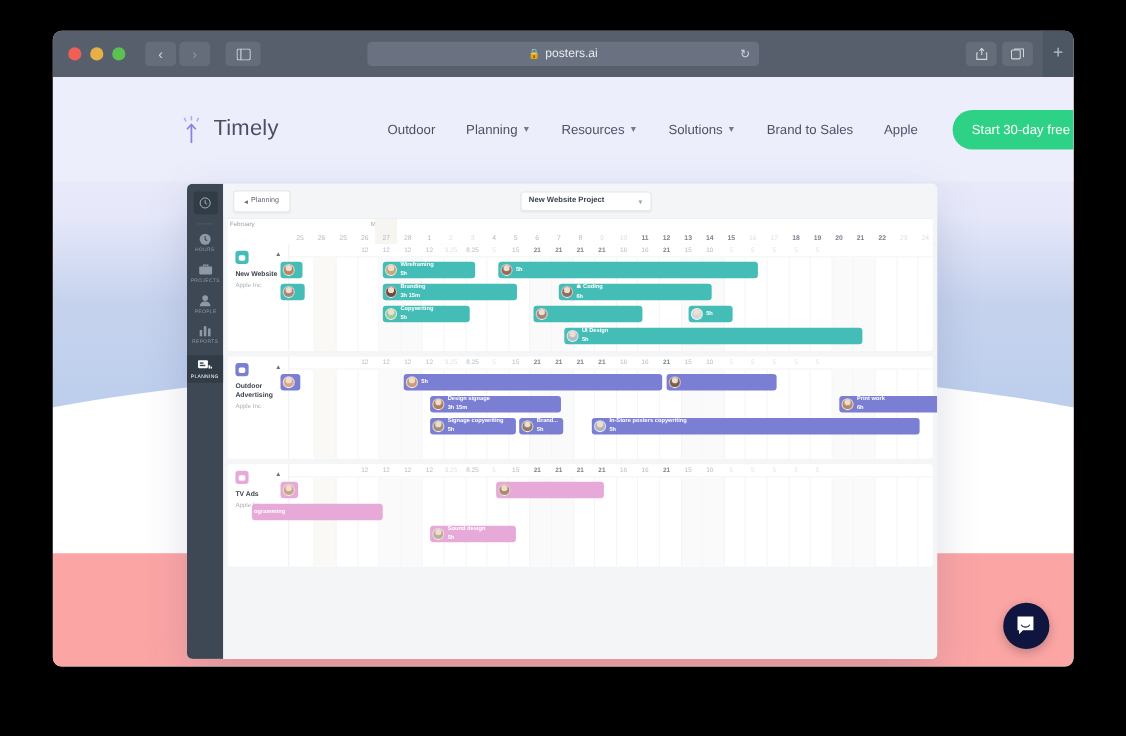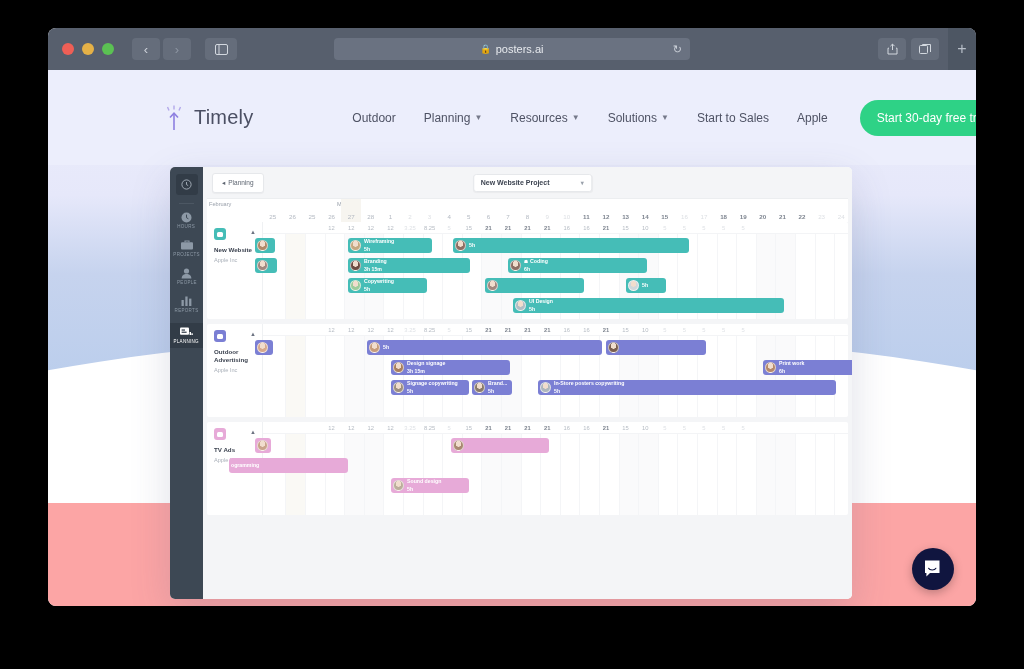--- a/index.html
+++ b/index.html
@@ -354,21 +354,21 @@
           </div>
         <div class="nav-link">
             <span>Resources</span>
             <span class="caret">▼</span>
           </div>
         <div class="nav-link">
             <span>Solutions</span>
             <span class="caret">▼</span>
           </div>
         <div class="nav-link">
-            <span>Start to Sales</span>
+            <span>Brand to Sales</span>
           </div>
         <div class="nav-link">
             <span>Apple</span>
           </div>
         <div id="cta-button">Start 30-day free trial</div>
       </div>
     </div>
 
     <div id="app-card">
 

